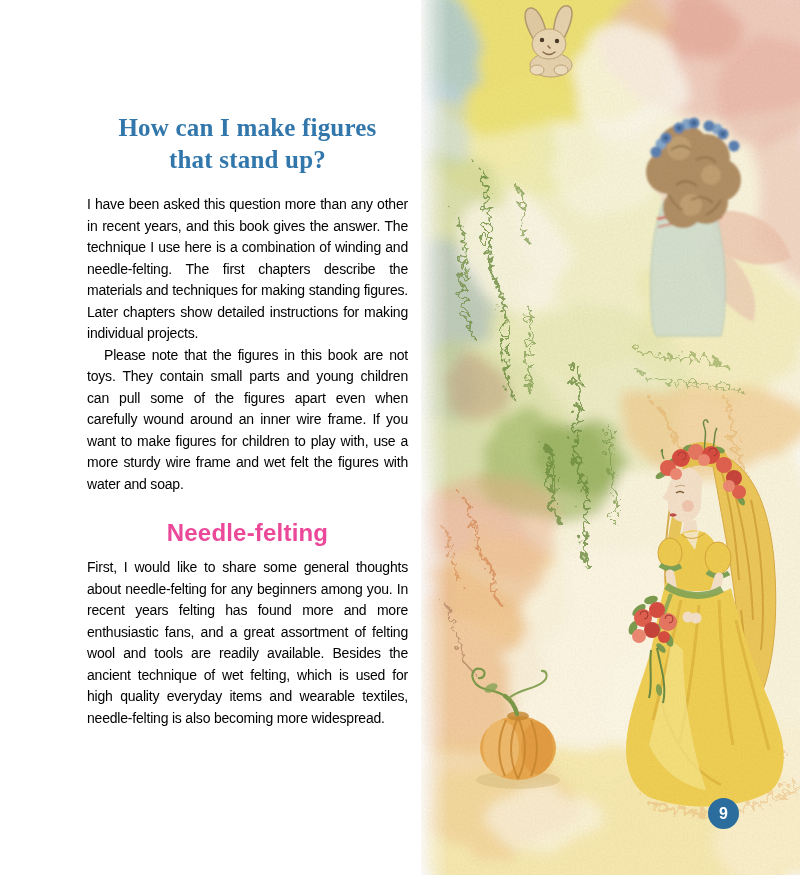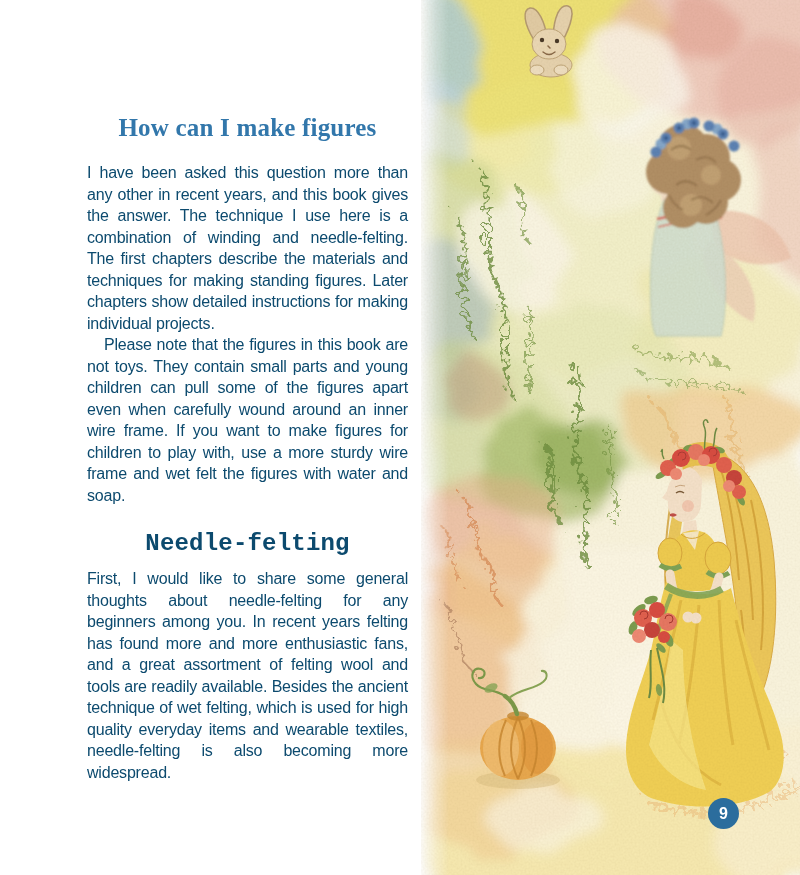--- a/index.html
+++ b/index.html
@@ -8,27 +8,27 @@
     overflow:hidden; font-family:"Liberation Sans", sans-serif;
   }
   .illustration { position:absolute; top:0; right:0; width:379px; height:875px; }
   .text-col { position:absolute; left:63px; top:112px; width:321px;margin-left:24px; }
   h1.title {
     font-family:"Liberation Serif", serif; font-weight:600;
     color:#3277ab; font-size:25px; line-height:32px; text-align:center;
     margin:0 0 18px 0; letter-spacing:0.2px;
   }
   h2.section {
-    font-family:Liberation Mono, monospace; font-weight:600;
-    color:#0c4a6e; font-size:24px; line-height:28px; text-align:center;
+    font-family:Liberation Sans, sans-serif; font-weight:600;
+    color:#ec4899; font-size:24px; line-height:28px; text-align:center;
     margin:24px 0 10px 0; letter-spacing:0.2px;
   }
   p.body {
-    font-size:16px; line-height:21.5px; letter-spacing:-0.2px;
-    color:#0c4a6e; text-align:justify; margin:0; hyphens:none;
+    font-size:14px; line-height:21.5px; letter-spacing:-0.2px;
+    color:#000000; text-align:justify; margin:0; hyphens:none;
   }
   p.indent { text-indent:17px; }
   .page-badge {
     position:absolute; left:708px; top:798px; width:31px; height:31px;
     border-radius:50%; background:#2b6d9d; color:#ffffff;
     display:flex; align-items:center; justify-content:center;
     font-family:"Liberation Sans", sans-serif; font-weight:bold; font-size:16px;
   }
 </style>
 </head>
@@ -277,20 +277,21 @@
       <path d="M88,698 C100,688 112,690 122,682 C128,677 126,670 120,671" stroke="#8aa757" stroke-width="2" fill="none"></path>
       <ellipse cx="70" cy="688" rx="7" ry="4" fill="#8aa757" transform="rotate(-25 70 688)" opacity="0.8"></ellipse>
     </g>
 
     <rect width="379" height="875" filter="url(#grain)" opacity="0.3" style="mix-blend-mode:multiply"></rect>
   </svg>
 
   <div class="text-col">
     <h1 class="title">
       <span>How can I make figures</span><br>
+      <span>that stand up?</span>
     </h1>
     <p class="body">I have been asked this question more than any other in recent years, and this book gives the answer. The technique I use here is a combination of winding and needle-felting. The first chapters describe the materials and techniques for making standing figures. Later chapters show detailed instructions for making individual projects.</p>
     <p class="body indent">Please note that the figures in this book are not toys. They contain small parts and young children can pull some of the figures apart even when carefully wound around an inner wire frame. If you want to make figures for children to play with, use a more sturdy wire frame and wet felt the figures with water and soap.</p>
     <h2 class="section">Needle-felting</h2>
     <p class="body">First, I would like to share some general thoughts about needle-felting for any beginners among you. In recent years felting has found more and more enthusiastic fans, and a great assortment of felting wool and tools are readily available. Besides the ancient technique of wet felting, which is used for high quality everyday items and wearable textiles, needle-felting is also becoming more widespread.</p>
   </div>
 
   <div class="page-badge">
     <span>9</span>
   </div>

